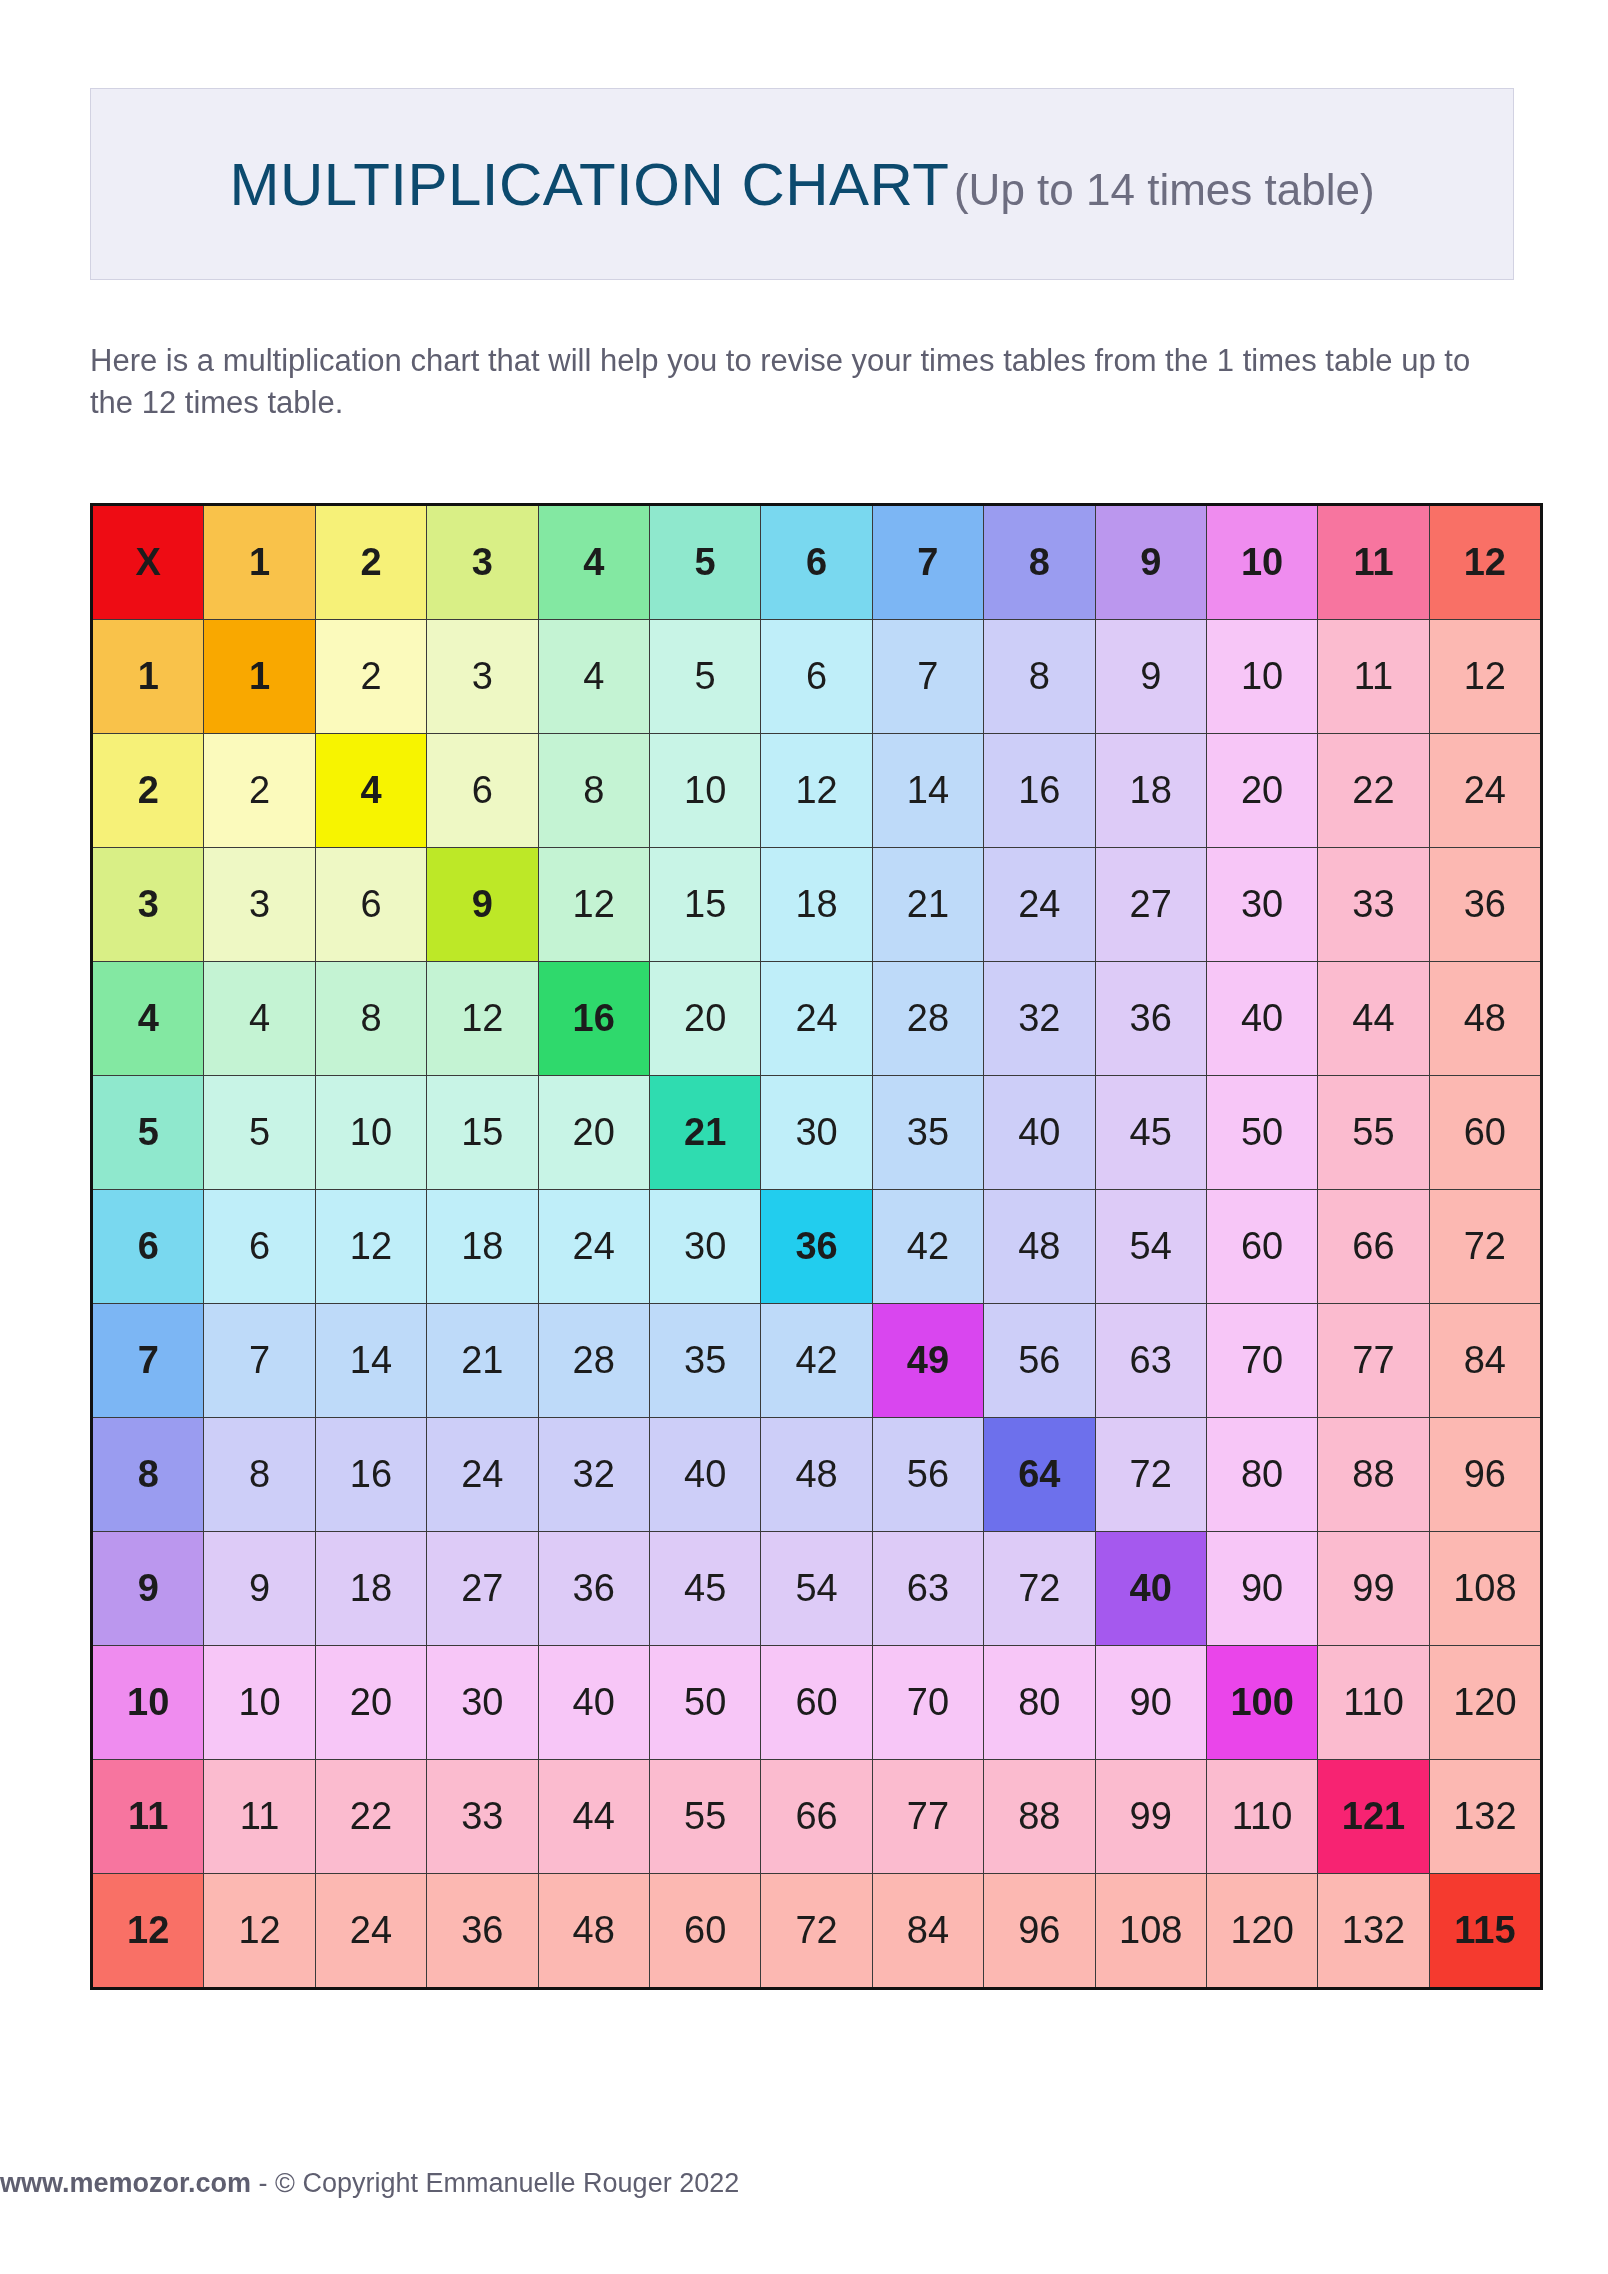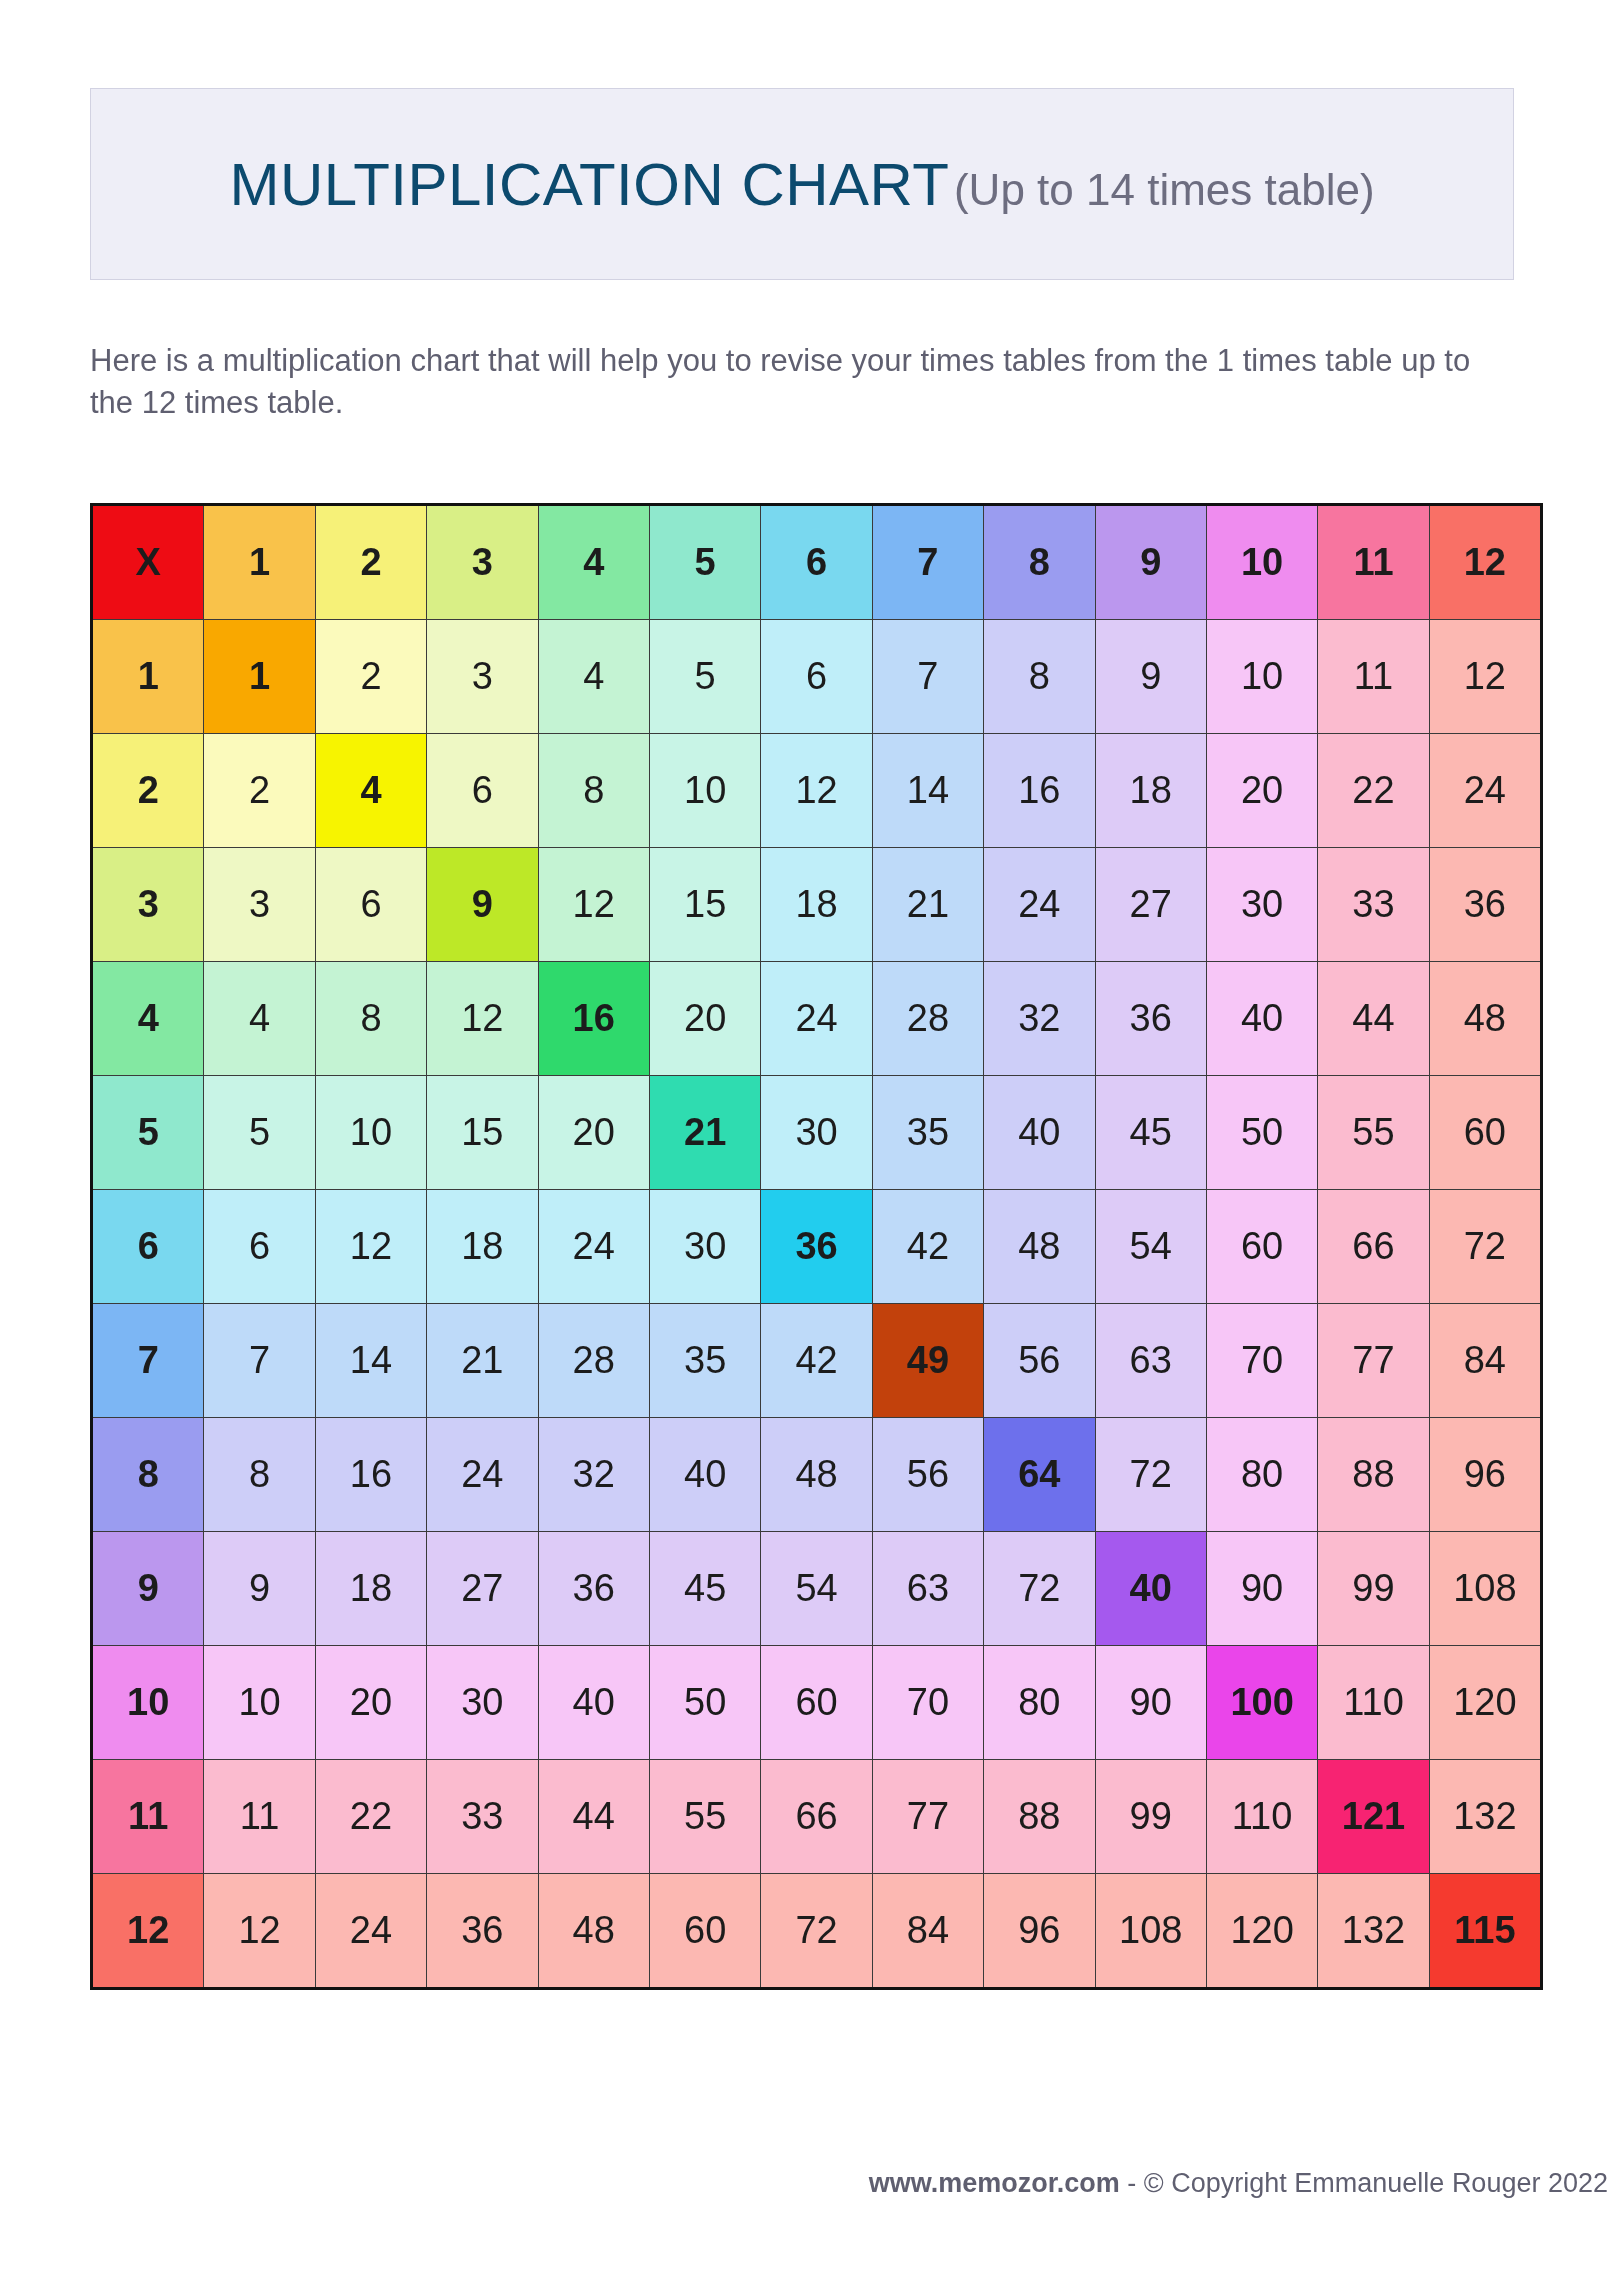--- a/index.html
+++ b/index.html
@@ -89,21 +89,21 @@
   td.corner {
     font-weight: bold;
     color: #ffffff;
     font-size: 44px;
   }
   .footer {
     position: absolute;
     left: 0;
     top: 2168px;
     width: 1608px;
-    text-align: right;
+    text-align: left;
     font-size: 27px;
     color: #5f5f70;
   }
   .footer b {
     font-weight: bold;
   }
 </style>
 </head>
 <body>
 
@@ -227,21 +227,21 @@
             <td style="background: rgb(252, 184, 178);">72</td>
           </tr>
           <tr>
             <td class="hdr" style="background: rgb(124, 182, 244);">7</td>
             <td style="background: rgb(190, 218, 249);">7</td>
             <td style="background: rgb(190, 218, 249);">14</td>
             <td style="background: rgb(190, 218, 249);">21</td>
             <td style="background: rgb(190, 218, 249);">28</td>
             <td style="background: rgb(190, 218, 249);">35</td>
             <td style="background: rgb(190, 218, 249);">42</td>
-            <td class="diag" style="background: #c2410c;">49</td>
+            <td class="diag" style="background: #d946ef;">49</td>
             <td style="background: rgb(205, 206, 248);">56</td>
             <td style="background: rgb(221, 203, 247);">63</td>
             <td style="background: rgb(247, 198, 247);">70</td>
             <td style="background: rgb(251, 187, 207);">77</td>
             <td style="background: rgb(252, 184, 178);">84</td>
           </tr>
           <tr>
             <td class="hdr" style="background: rgb(154, 156, 240);">8</td>
             <td style="background: rgb(205, 206, 248);">8</td>
             <td style="background: rgb(205, 206, 248);">16</td>

